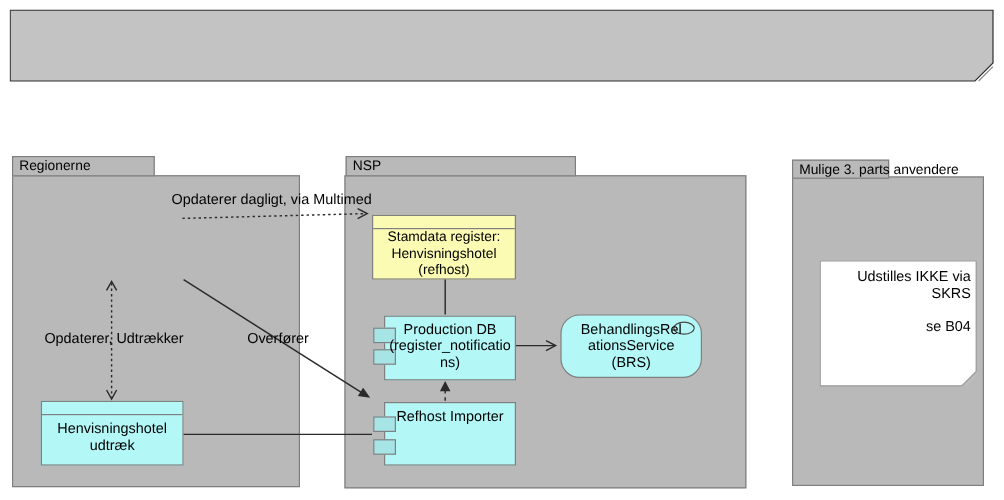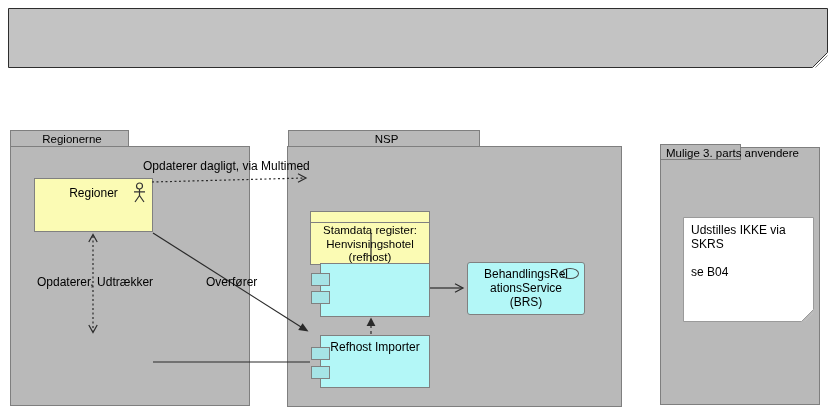--- a/index.html
+++ b/index.html
@@ -9,35 +9,35 @@
     --line-color:#2a2a2a; --text-color:#000000;
   }
   html,body{margin:0;padding:0;background:#fff;}
   #stage{position:relative;width:837px;height:417px;background:#fff;overflow:hidden;
          font-family:"Liberation Sans",sans-serif;color:var(--text-color);}
   
   .title-text{position:absolute;left:18px;top:17px;font-size:13px;font-weight:bold;line-height:20px;}
   .title-row{display:grid;grid-template-columns:112px 14px auto;}
   
   .group-tab{position:absolute;background:var(--group-fill);border:1px solid var(--group-border);
-             font-size:11.5px;line-height:15px;padding:1px 0 0 5px;box-sizing:border-box;z-index:2;white-space:nowrap;text-align:center;}
+             font-size:11.5px;line-height:15px;padding:1px 0 0 5px;box-sizing:border-box;z-index:2;white-space:nowrap;}
   .group-body{position:absolute;background:var(--group-fill);border:1px solid var(--group-border);box-sizing:border-box;z-index:1;}
   
   .node{position:absolute;box-sizing:border-box;border:1px solid var(--element-border);
         font-size:12px;line-height:14px;text-align:center;z-index:3;}
   .yellow{background:var(--yellow-fill);}
   .cyan{background:var(--cyan-fill);}
   .band{position:absolute;left:0;top:0;right:0;height:10px;border-bottom:1px solid var(--element-border);}
   .node-label{position:relative;padding-top:4px;overflow-wrap:anywhere;margin:0 auto;}
   .comp-tab{position:absolute;left:-10px;width:19px;height:13px;background:var(--cyan-tab-fill);
             border:1px solid var(--element-border);box-sizing:border-box;}
   .oval-icon{position:absolute;top:5px;right:5px;width:16px;height:9px;border:1.3px solid #4a4a4a;border-radius:50%;}
   
   .note-text{position:absolute;left:691px;top:223px;width:118px;font-size:12px;line-height:14px;z-index:4;}
-  .note-line{min-height:14px;}
+  .note-line{min-height:14px;text-align:right;}
   .edge-label{position:absolute;font-size:12px;line-height:13px;white-space:nowrap;z-index:5;}
   svg.layer{position:absolute;left:0;top:0;z-index:4;pointer-events:none;}
   svg.shape{position:absolute;z-index:1;}
 </style>
 </head>
 <body>
 
 <div id="stage">
 
   <svg class="shape" style="left:8px;top:8px;" width="821" height="61" viewBox="0 0 821 61">
@@ -60,51 +60,49 @@
   <div class="group-tab" style="left:10px;top:130px;width:119px;height:17px;">
     <span>Regionerne</span>
   </div>
   <div class="group-body" style="left:10px;top:146px;width:240px;height:260px;"></div>
 
   <div class="group-tab" style="left:288px;top:130px;width:192px;height:17px;">
     <span>NSP</span>
   </div>
   <div class="group-body" style="left:287px;top:146px;width:335px;height:261px;"></div>
 
-  <div class="group-tab" style="left:660px;top:144px;width:81px;height:16px;">
+  <div class="group-tab" style="left:660px;top:133px;width:81px;height:16px;">
     <span>Mulige 3. parts anvendere</span>
   </div>
   <div class="group-body" style="left:660px;top:147px;width:160px;height:258px;"></div>
 
-  <div class="node yellow" style="left:34px;top:178px;width:119px;height:54px;">
-    <div class="node-label" style="padding-top:7px;">Regioner</div>
-    <svg width="13" height="22" style="position:absolute;top:3px;right:6px;" viewBox="0 0 13 22">
-      <circle cx="6.5" cy="4" r="3" fill="none" stroke="#333" stroke-width="1.2"></circle>
-      <path d="M6.5,7 V13.5 M1,9.8 H12 M6.5,13.5 L2,20 M6.5,13.5 L11,20" fill="none" stroke="#333" stroke-width="1.2"></path>
-    </svg>
+
+  <div class="node cyan" style="left:34px;top:334px;width:119px;height:54px;">
+    <div class="band"></div>
+    <div class="node-label" style="padding-top:15px;width:108px;">Henvisningshotel udtræk</div>
   </div>
 
-
-  <div class="node yellow" style="left:310px;top:179px;width:120px;height:54px;font-size:11.5px;line-height:13.5px;margin-top:32px;">
+  <div class="node yellow" style="left:310px;top:179px;width:120px;height:54px;font-size:11.5px;line-height:13.5px;">
     <div class="band"></div>
     <div class="node-label" style="padding-top:12px;width:112px;">Stamdata register: Henvisningshotel (refhost)</div>
   </div>
 
   <div class="node cyan" style="left:320px;top:263px;width:110px;height:54px;">
     <div class="comp-tab" style="top:9px;"></div>
     <div class="comp-tab" style="top:27px;"></div>
+    <div class="node-label" style="padding-top:3px;width:102px;">Production DB (register_notifications)</div>
   </div>
 
   <div class="node cyan" style="left:320px;top:335px;width:110px;height:53px;">
     <div class="comp-tab" style="top:11px;"></div>
     <div class="comp-tab" style="top:30px;"></div>
     <div class="node-label" style="padding-top:4px;">Refhost Importer</div>
   </div>
 
-  <div class="node cyan" style="left:467px;top:262px;width:118px;height:53px;border-radius:3px;">
+  <div class="node cyan" style="left:467px;top:262px;width:118px;height:53px;border-radius:16px;">
     <div class="oval-icon"></div>
     <div class="node-label" style="padding-top:4px;width:86px;">BehandlingsRelationsService (BRS)</div>
   </div>
 
   <svg class="shape" style="left:683px;top:217px;z-index:3;" width="132" height="106" viewBox="0 0 132 106">
     <path d="M0.5,0.5 H130.5 V92.5 L118.5,104.5 H0.5 Z" fill="var(--note-fill)" stroke="#9a9a9a"></path>
     <path d="M130.5,95.5 L121.5,104.5" fill="none" stroke="#c0c0c0"></path>
   </svg>
   <div class="note-text">
     <div class="note-line">Udstilles IKKE via SKRS</div>

